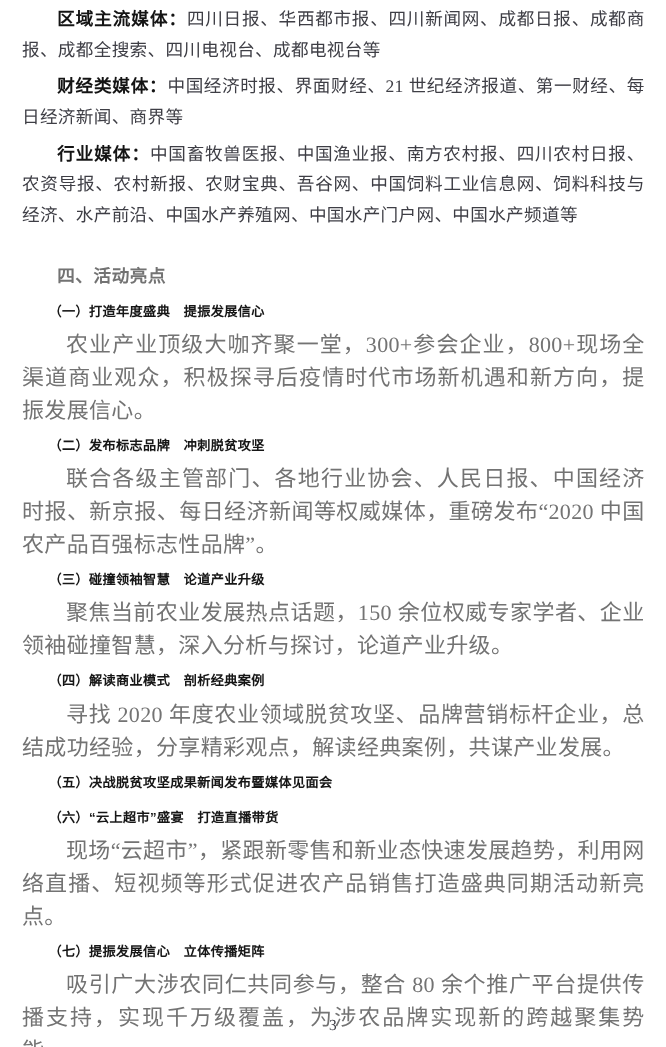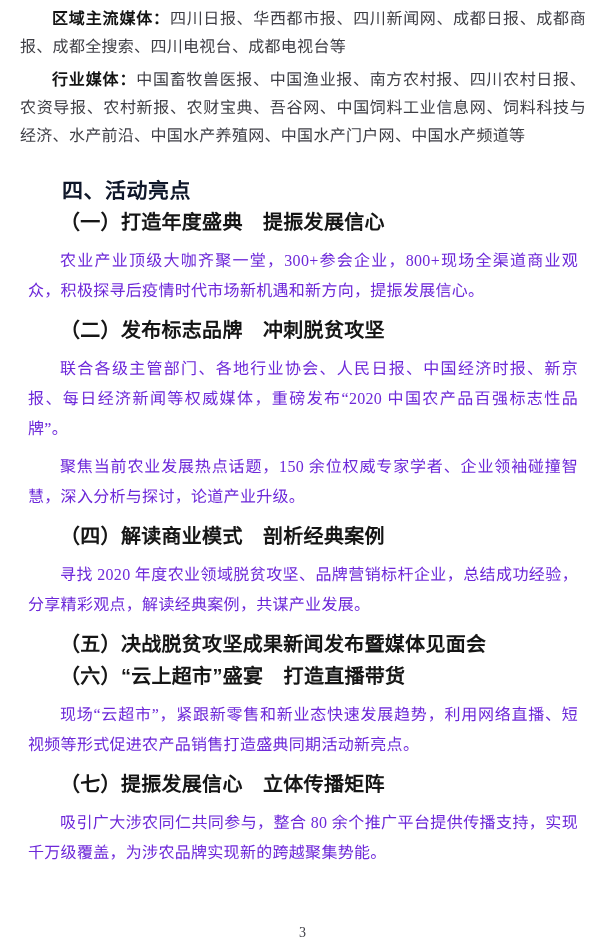--- a/index.html
+++ b/index.html
@@ -33,42 +33,42 @@
     font-family: "Liberation Sans", sans-serif;
     font-weight: 700;
     color: #141414;
     letter-spacing: 0.5px;
   }
   
   .sec-title {
     margin: 26px 0 0 0;
     font-family: "Liberation Sans", sans-serif;
     font-weight: 700;
-    font-size: 21px;
+    font-size: 16px;
     line-height: 30px;
-    color: #0f172a;
+    color: #737373;
     text-indent: 2em;
     letter-spacing: 0.5px;
   }
   
   .item-h {
     margin: 0;
     font-family: "Liberation Sans", sans-serif;
     font-weight: 700;
-    font-size: 20px;
+    font-size: 12px;
     line-height: 32px;
     color: #161616;
     text-indent: 2em;
     letter-spacing: 0.3px;
   }
   .item-body {
-    margin: 8px;
-    font-size: 16px;
+    margin: 0;
+    font-size: 20px;
     line-height: 30px;
-    color: #6d28d9;
+    color: #737373;
     text-align: justify;
     text-indent: 2em;
     letter-spacing: 0.3px;
     font-family: "Liberation Serif", serif;
   }
   .page-num {
     position: absolute;
     left: 0;
     right: 0;
     bottom: 11px;
@@ -80,36 +80,38 @@
   }
 </style>
 </head>
 <body>
 
 <div class="page">
   <div class="content">
 
     <p class="media-p"><b class="media-label">区域主流媒体：</b><span>四川日报、华西都市报、四川新闻网、成都日报、成都商报、成都全搜索、四川电视台、成都电视台等</span></p>
 
+    <p class="media-p"><b class="media-label">财经类媒体：</b><span>中国经济时报、界面财经、21 世纪经济报道、第一财经、每日经济新闻、商界等</span></p>
 
     <p class="media-p"><b class="media-label">行业媒体：</b><span>中国畜牧兽医报、中国渔业报、南方农村报、四川农村日报、农资导报、农村新报、农财宝典、吾谷网、中国饲料工业信息网、饲料科技与经济、水产前沿、中国水产养殖网、中国水产门户网、中国水产频道等</span></p>
 
     <h2 class="sec-title">四、活动亮点</h2>
 
     <div class="item">
       <h3 class="item-h">（一）打造年度盛典　提振发展信心</h3>
       <p class="item-body">农业产业顶级大咖齐聚一堂，300+参会企业，800+现场全渠道商业观众，积极探寻后疫情时代市场新机遇和新方向，提振发展信心。</p>
     </div>
 
     <div class="item">
       <h3 class="item-h">（二）发布标志品牌　冲刺脱贫攻坚</h3>
       <p class="item-body">联合各级主管部门、各地行业协会、人民日报、中国经济时报、新京报、每日经济新闻等权威媒体，重磅发布“2020 中国农产品百强标志性品牌”。</p>
     </div>
 
     <div class="item">
+      <h3 class="item-h">（三）碰撞领袖智慧　论道产业升级</h3>
       <p class="item-body">聚焦当前农业发展热点话题，150 余位权威专家学者、企业领袖碰撞智慧，深入分析与探讨，论道产业升级。</p>
     </div>
 
     <div class="item">
       <h3 class="item-h">（四）解读商业模式　剖析经典案例</h3>
       <p class="item-body">寻找 2020 年度农业领域脱贫攻坚、品牌营销标杆企业，总结成功经验，分享精彩观点，解读经典案例，共谋产业发展。</p>
     </div>
 
     <div class="item">
       <h3 class="item-h">（五）决战脱贫攻坚成果新闻发布暨媒体见面会</h3>

